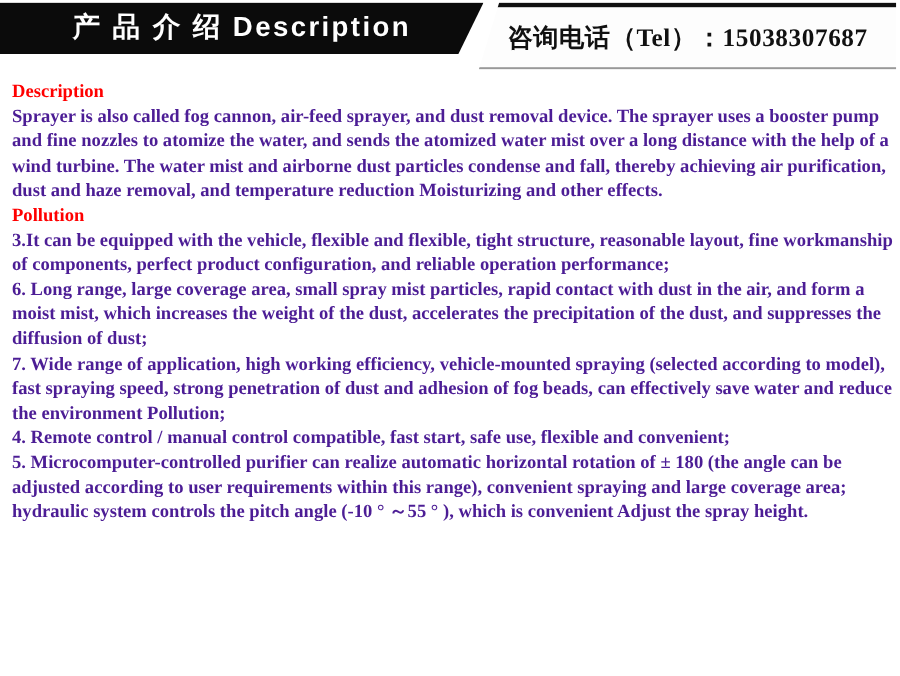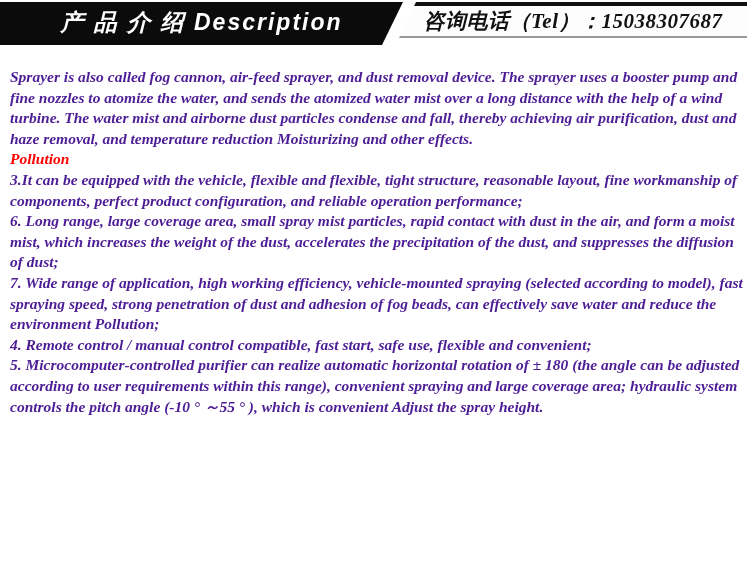--- a/index.html
+++ b/index.html
@@ -1,15 +1,15 @@
 <!DOCTYPE html>
 <html><head>
 <meta charset="utf-8">
 <style>
-  * { margin: 0; padding: 0; box-sizing: border-box; font-style: italic; }
+  * { margin: 0; padding: 0; box-sizing: border-box; }
   html, body { background: #ffffff; }
   .page {
     position: relative;
     width: 750px;
     height: 563px;
     background: #ffffff;
     overflow: hidden;
     font-family: "Liberation Serif", "DejaVu Serif", serif;
   }
 
@@ -38,21 +38,21 @@
     font-size: 23px;
     letter-spacing: 2px;
     white-space: nowrap;
     padding-bottom: 2px;
   }
   .banner-right {
     position: absolute;
     left: 399px;
     top: 2px;
     width: 348px;
-    height: 36px;
+    height: 56px;
     background: #fdfdfd;
     border-top: 4px solid #101010;
     border-bottom: 2px solid #989898;
     clip-path: polygon(17px 0, 100% 0, 100% 100%, 0 100%);
     display: flex;
     align-items: center;
     justify-content: center;
   }
   .banner-right .phone-text {
     color: #111111;
@@ -90,20 +90,21 @@
   <div class="header-row">
     <div class="banner-left">
       <span class="title-text">产 品 介 绍 Description</span>
     </div>
     <div class="banner-right">
       <span class="phone-text">咨询电话（Tel）：15038307687</span>
     </div>
   </div>
 
   <div class="content">
+    <h3 class="red-heading">Description</h3>
     <p>Sprayer is also called fog cannon, air-feed sprayer, and dust removal device. The sprayer uses a booster pump and fine nozzles to atomize the water, and sends the atomized water mist over a long distance with the help of a wind turbine. The water mist and airborne dust particles condense and fall, thereby achieving air purification, dust and haze removal, and temperature reduction Moisturizing and other effects.</p>
     <h3 class="red-heading">Pollution</h3>
     <p>3.It can be equipped with the vehicle, flexible and flexible, tight structure, reasonable layout, fine workmanship of components, perfect product configuration, and reliable operation performance;</p>
     <p>6. Long range, large coverage area, small spray mist particles, rapid contact with dust in the air, and form a moist mist, which increases the weight of the dust, accelerates the precipitation of the dust, and suppresses the diffusion of dust;</p>
     <p>7. Wide range of application, high working efficiency, vehicle-mounted spraying (selected according to model), fast spraying speed, strong penetration of dust and adhesion of fog beads, can effectively save water and reduce the environment Pollution;</p>
     <p>4. Remote control / manual control compatible, fast start, safe use, flexible and convenient;</p>
     <p>5. Microcomputer-controlled purifier can realize automatic horizontal rotation of ± 180 (the angle can be adjusted according to user requirements within this range), convenient spraying and large coverage area; hydraulic system controls the pitch angle (-10 ° ～55 ° ), which is convenient Adjust the spray height.</p>
   </div>
 
 </div>

